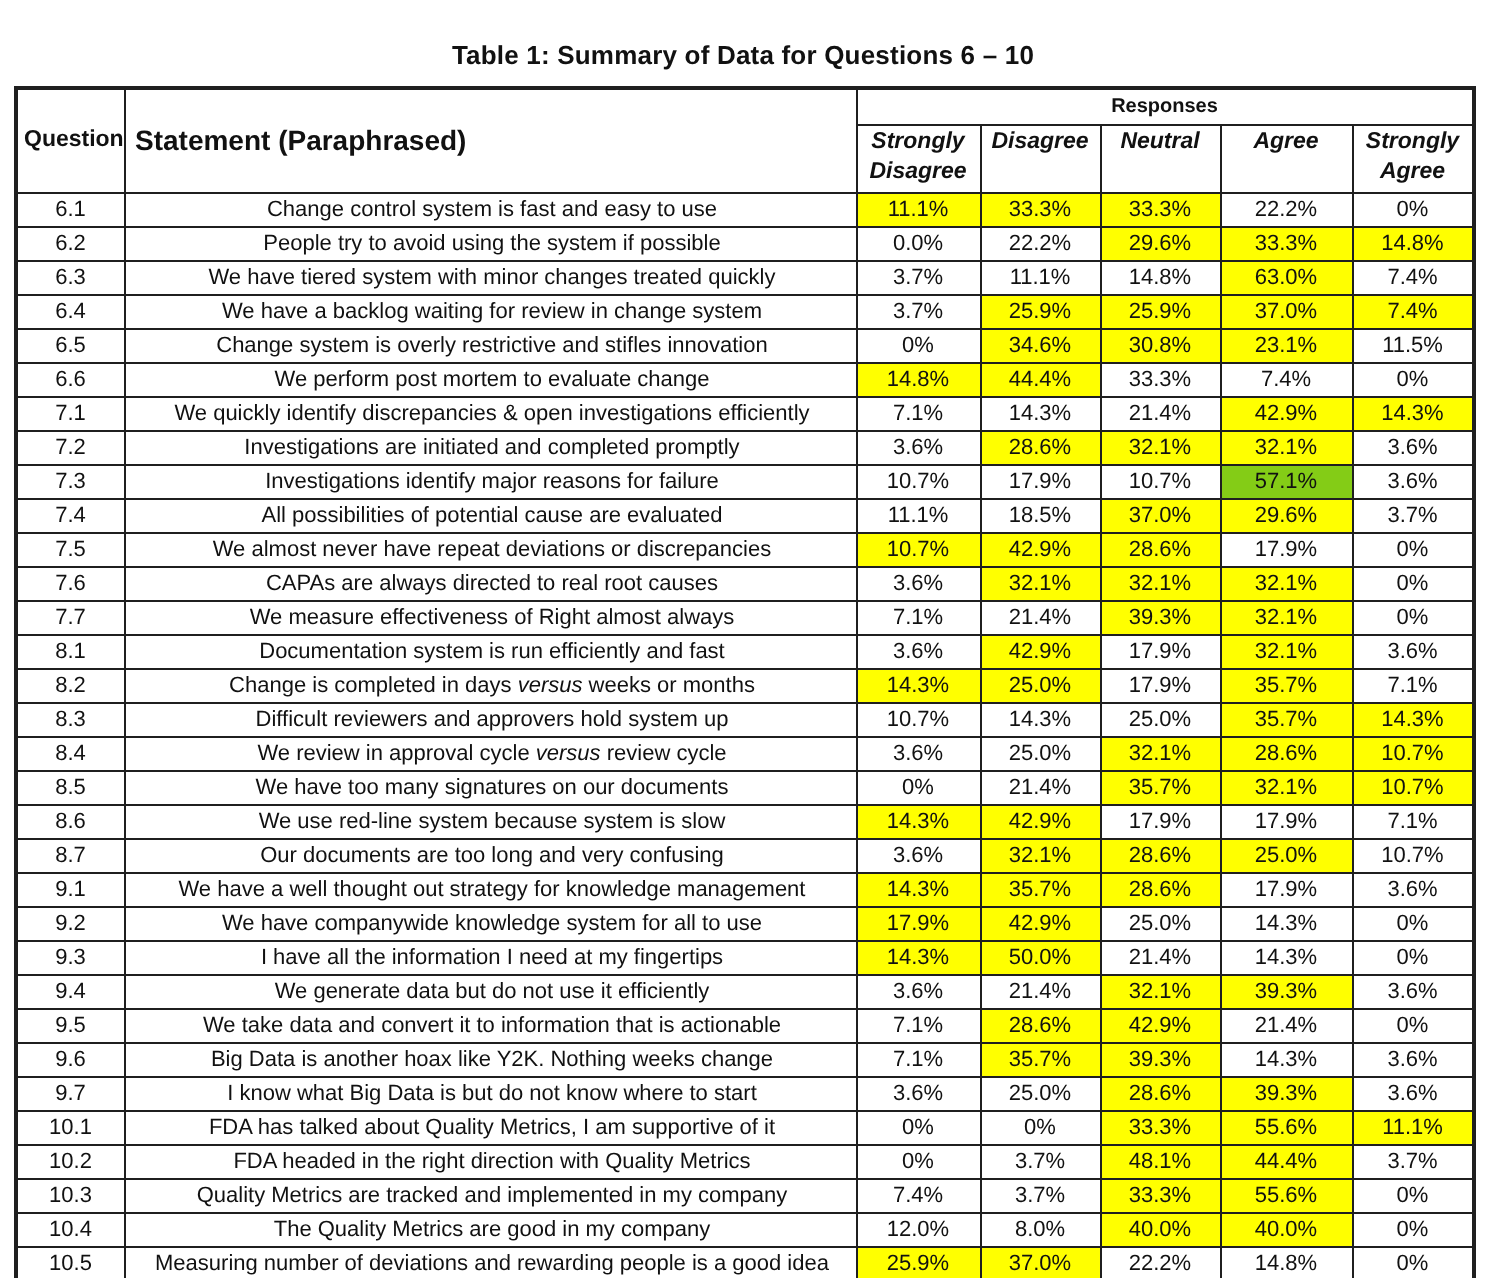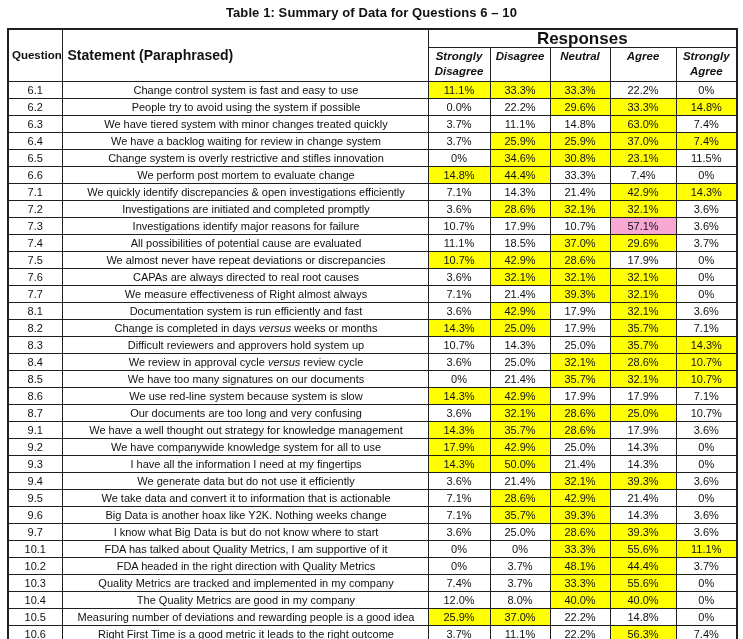--- a/index.html
+++ b/index.html
@@ -9,21 +9,21 @@
     font-family: "Liberation Sans", sans-serif;
     color: #111111;
   }
   .page {
     width: 743px;
     height: 639px;
     background: #ffffff;
     overflow: hidden;
   }
   .table-title {
-    padding-top: 5px;
+    padding-top: 20px;
     margin-bottom: 8px;
     text-align: center;
     font-size: 13px;
     font-weight: bold;
     letter-spacing: 0.1px;
   }
   table.data-table {
     border-collapse: collapse;
     table-layout: fixed;
     width: 729px;
@@ -35,21 +35,21 @@
     padding: 1px 3px;
     font-size: 11px;
     line-height: 13px;
     overflow: hidden;
   }
   
   th.resp-group {
     font-weight: bold;
     text-align: center;
     height: 15px;
-    font-size: 17px;
+    font-size: 10px;
   }
   th.hd-q {
     font-weight: bold;
     text-align: center;
     vertical-align: middle;
     font-size: 11.5px;
   }
   th.hd-s {
     font-weight: bold;
     text-align: left;
@@ -181,21 +181,21 @@
           <td class="v-cell" style="background: rgb(255, 255, 0);">32.1%</td>
           <td class="v-cell" style="background: rgb(255, 255, 0);">32.1%</td>
           <td class="v-cell">3.6%</td>
         </tr>
         <tr>
           <td class="q-cell">7.3</td>
           <td class="s-cell">Investigations identify major reasons for failure</td>
           <td class="v-cell">10.7%</td>
           <td class="v-cell">17.9%</td>
           <td class="v-cell">10.7%</td>
-          <td class="v-cell" style="background: #f9a8d4; text-align: center;">57.1%</td>
+          <td class="v-cell" style="background: #84cc16; text-align: center;">57.1%</td>
           <td class="v-cell">3.6%</td>
         </tr>
         <tr>
           <td class="q-cell">7.4</td>
           <td class="s-cell">All possibilities of potential cause are evaluated</td>
           <td class="v-cell">11.1%</td>
           <td class="v-cell">18.5%</td>
           <td class="v-cell" style="background: rgb(255, 255, 0);">37.0%</td>
           <td class="v-cell" style="background: rgb(255, 255, 0);">29.6%</td>
           <td class="v-cell">3.7%</td>

